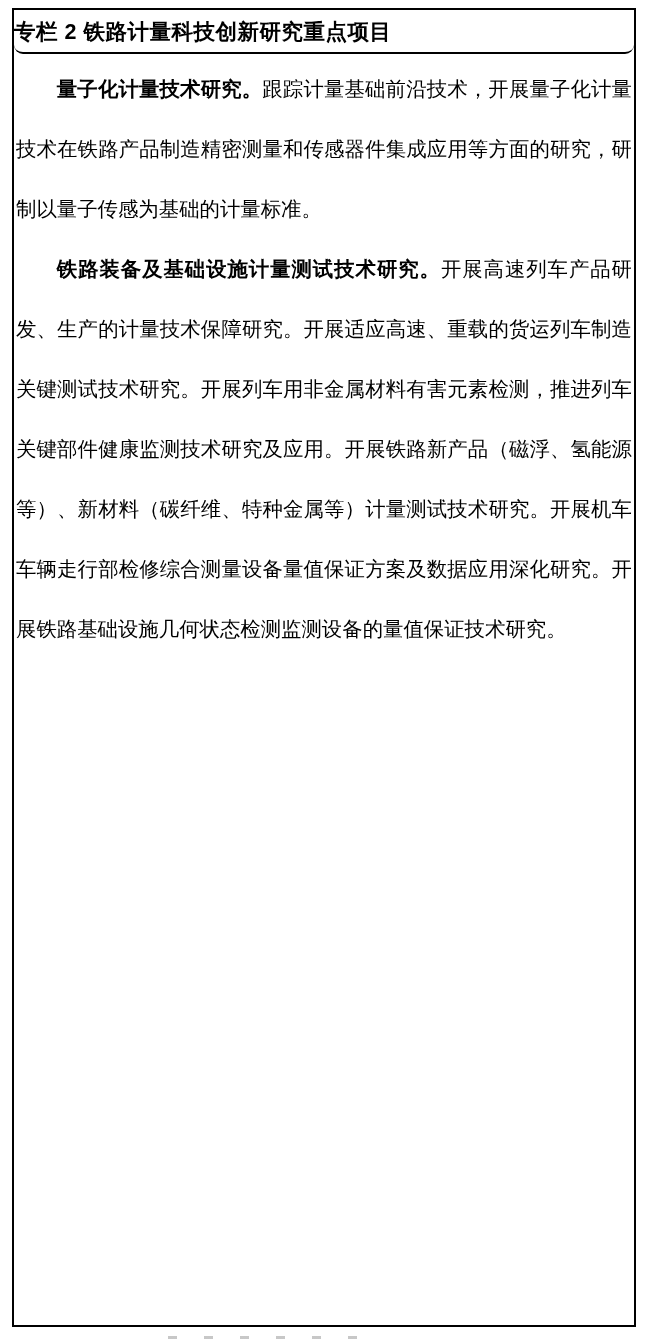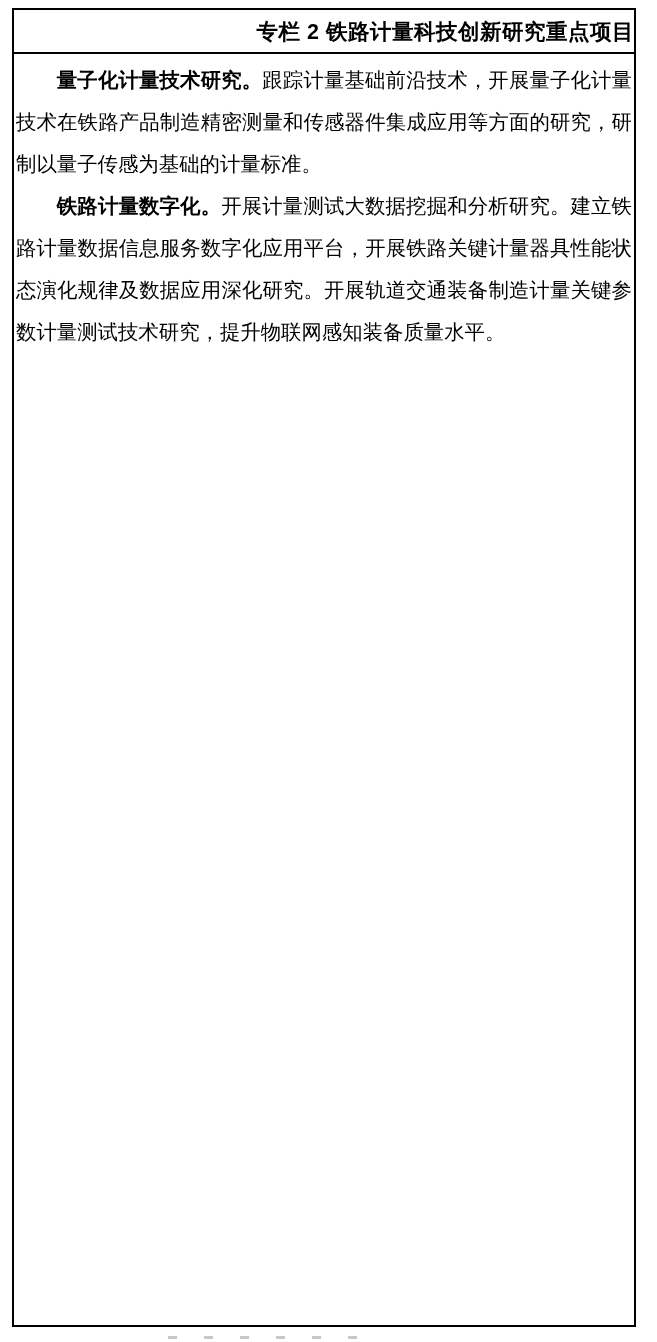--- a/index.html
+++ b/index.html
@@ -20,31 +20,32 @@
     height: 1319px;
     box-sizing: border-box;
     border: 2px solid #000000;
     background: #ffffff;
   }
   .panel-title-row {
     height: 42px;
     border-bottom: 2px solid #000000;
     display: flex;
     align-items: center;
-    justify-content: flex-end;
+    justify-content: flex-start;
     font-family: "Liberation Sans", "DejaVu Sans", sans-serif;
     font-weight: 700;
     font-size: 21.5px;
     letter-spacing: 0.5px;
     white-space: pre;
+    border-radius: 9px;
   }
   .panel-body {
     padding: 5px 2px 0 2px;
     font-size: 20.4px;
-    line-height: 42px;
+    line-height: 60px;
     text-align: justify;
     text-justify: inter-ideograph;
   }
   .panel-body p {
     margin: 0;
     text-indent: 2em;
   }
   .head {
     font-weight: 700;
   }
@@ -71,22 +72,22 @@
     <div class="panel-title-row">
       <span>专栏 2 铁路计量科技创新研究重点项目</span>
     </div>
 
     <div class="panel-body">
 
       <p><span class="head">量子化计量技术研究。</span><span>跟踪计量基础前沿技术，开展量子化计量技术在铁路产品制造精密测量和传感器件集成应用等方面的研究，研制以量子传感为基础的计量标准。</span></p>
 
 
 
+      <p><span class="head">铁路装备及基础设施计量测试技术研究。</span><span>开展高速列车产品研发、生产的计量技术保障研究。开展适应高速、重载的货运列车制造关键测试技术研究。开展列车用非金属材料有害元素检测，推进列车关键部件健康监测技术研究及应用。开展铁路新产品（磁浮、氢能源等）、新材料（碳纤维、特种金属等）计量测试技术研究。开展机车车辆走行部检修综合测量设备量值保证方案及数据应用深化研究。开展铁路基础设施几何状态检测监测设备的量值保证技术研究。</span></p>
 
 
-      <p><span class="head">铁路计量数字化。</span><span>开展计量测试大数据挖掘和分析研究。建立铁路计量数据信息服务数字化应用平台，开展铁路关键计量器具性能状态演化规律及数据应用深化研究。开展轨道交通装备制造计量关键参数计量测试技术研究，提升物联网感知装备质量水平。</span></p>
 
     </div>
   </div>
 
   <div class="clipped-next-line"></div>
 
 </div>
 
 </body></html>

